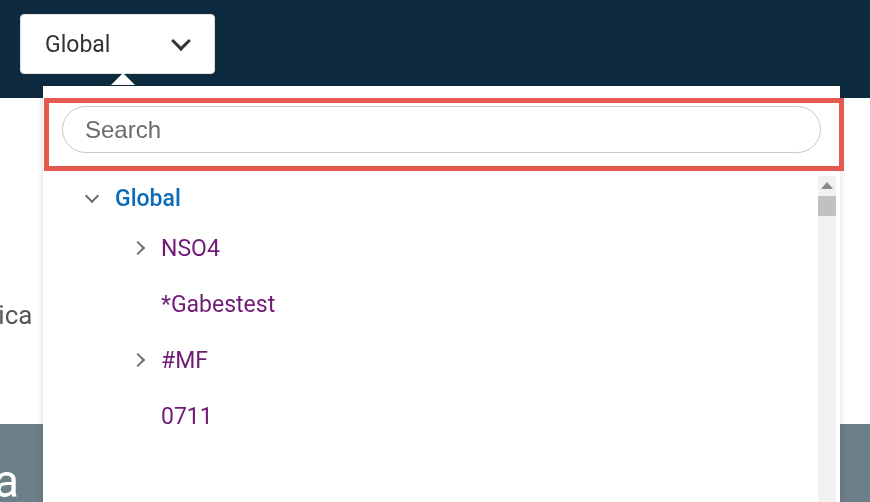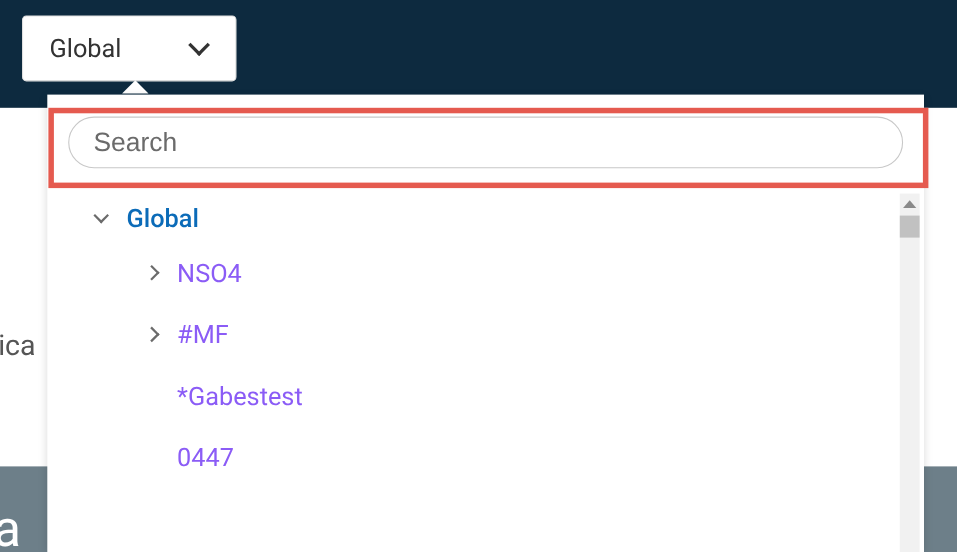--- a/index.html
+++ b/index.html
@@ -118,21 +118,21 @@
     transform: rotate(45deg);
     margin-right: 18px;
     margin-top: -5px;
   }
 
   .tree-child {
     display: flex;
     align-items: center;
     padding-left: 90px;
     height: 56px;
-    color: #8b5cf6;
+    color: #701a75;
     cursor: pointer;
   }
   .tree-child .caret-right {
     width: 10px; height: 10px;
     border-right: 2px solid #6b6b6b;
     border-bottom: 2px solid #6b6b6b;
     transform: rotate(-45deg);
     margin-right: 18px;
   }
   .tree-child .caret-spacer {
@@ -212,33 +212,33 @@
       <span class="caret-down"></span>
       <span>Global</span>
     </div>
 
     <div class="tree-child">
       <span class="caret-right"></span>
       <span>NSO4</span>
     </div>
 
     <div class="tree-child">
+      <span class="caret-spacer"></span>
+      <span>*Gabestest</span>
+    </div>
+
+    <div class="tree-child">
       <span class="caret-right"></span>
       <span>#MF</span>
     </div>
 
+
     <div class="tree-child">
       <span class="caret-spacer"></span>
-      <span>*Gabestest</span>
-    </div>
-
-
-    <div class="tree-child">
-      <span class="caret-spacer"></span>
-      <span>0447</span>
+      <span>0711</span>
     </div>
 
   </div>
 
   <div class="scrollbar-track">
     <div class="scrollbar-arrow"></div>
     <div class="scrollbar-thumb"></div>
   </div>
 
 </div>

